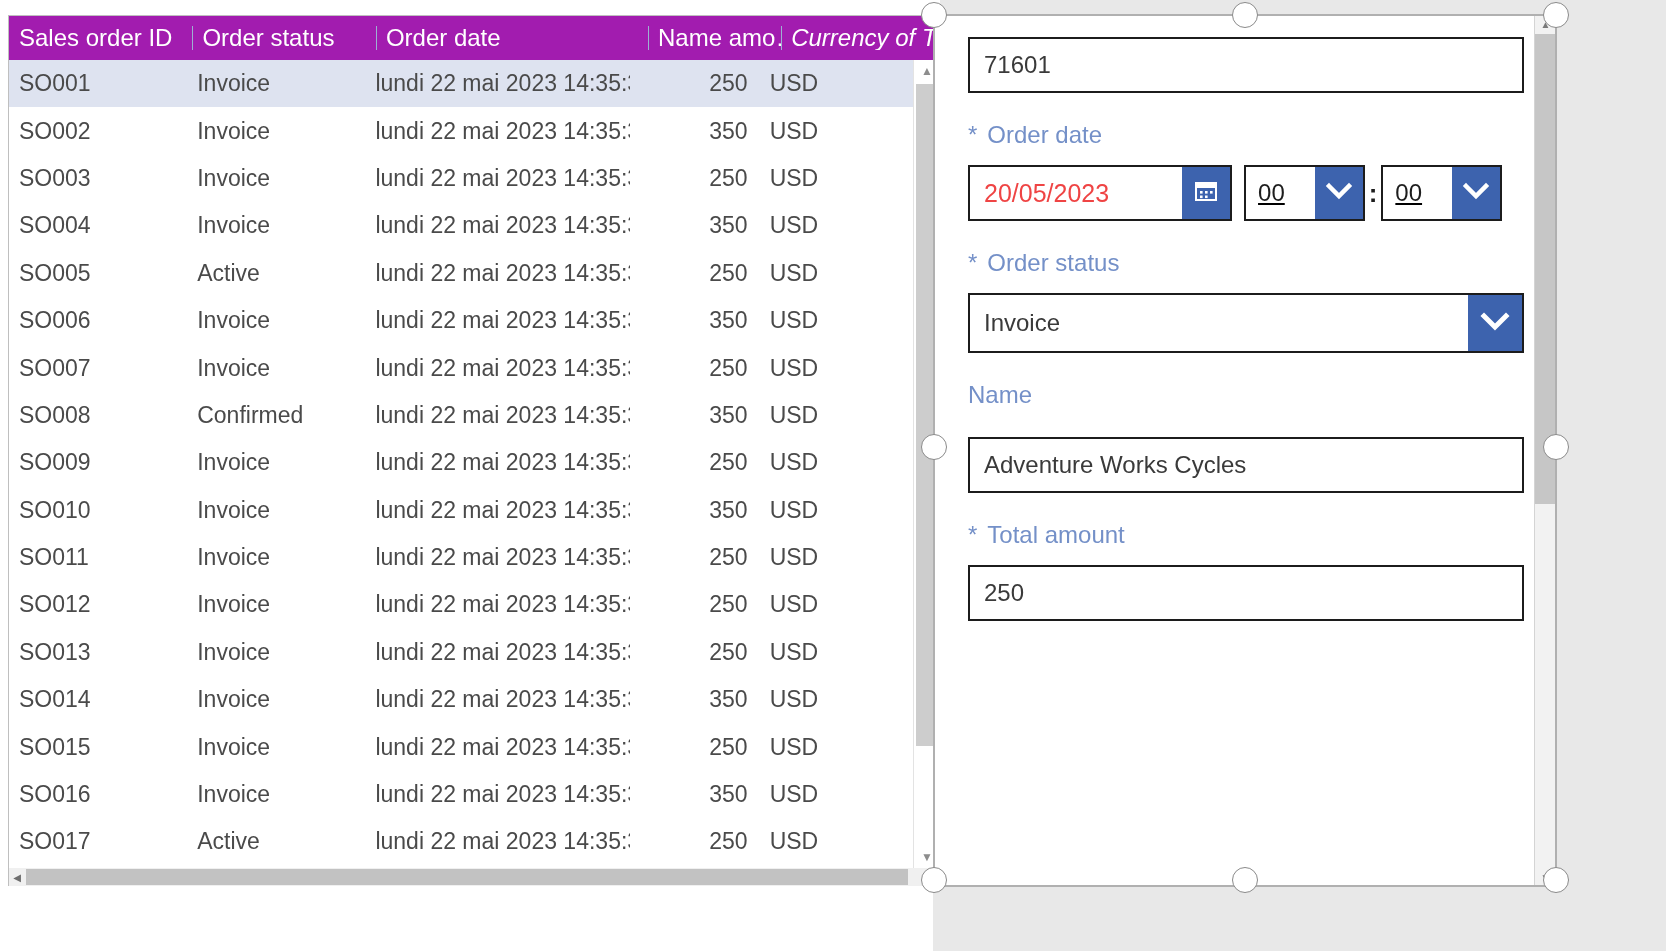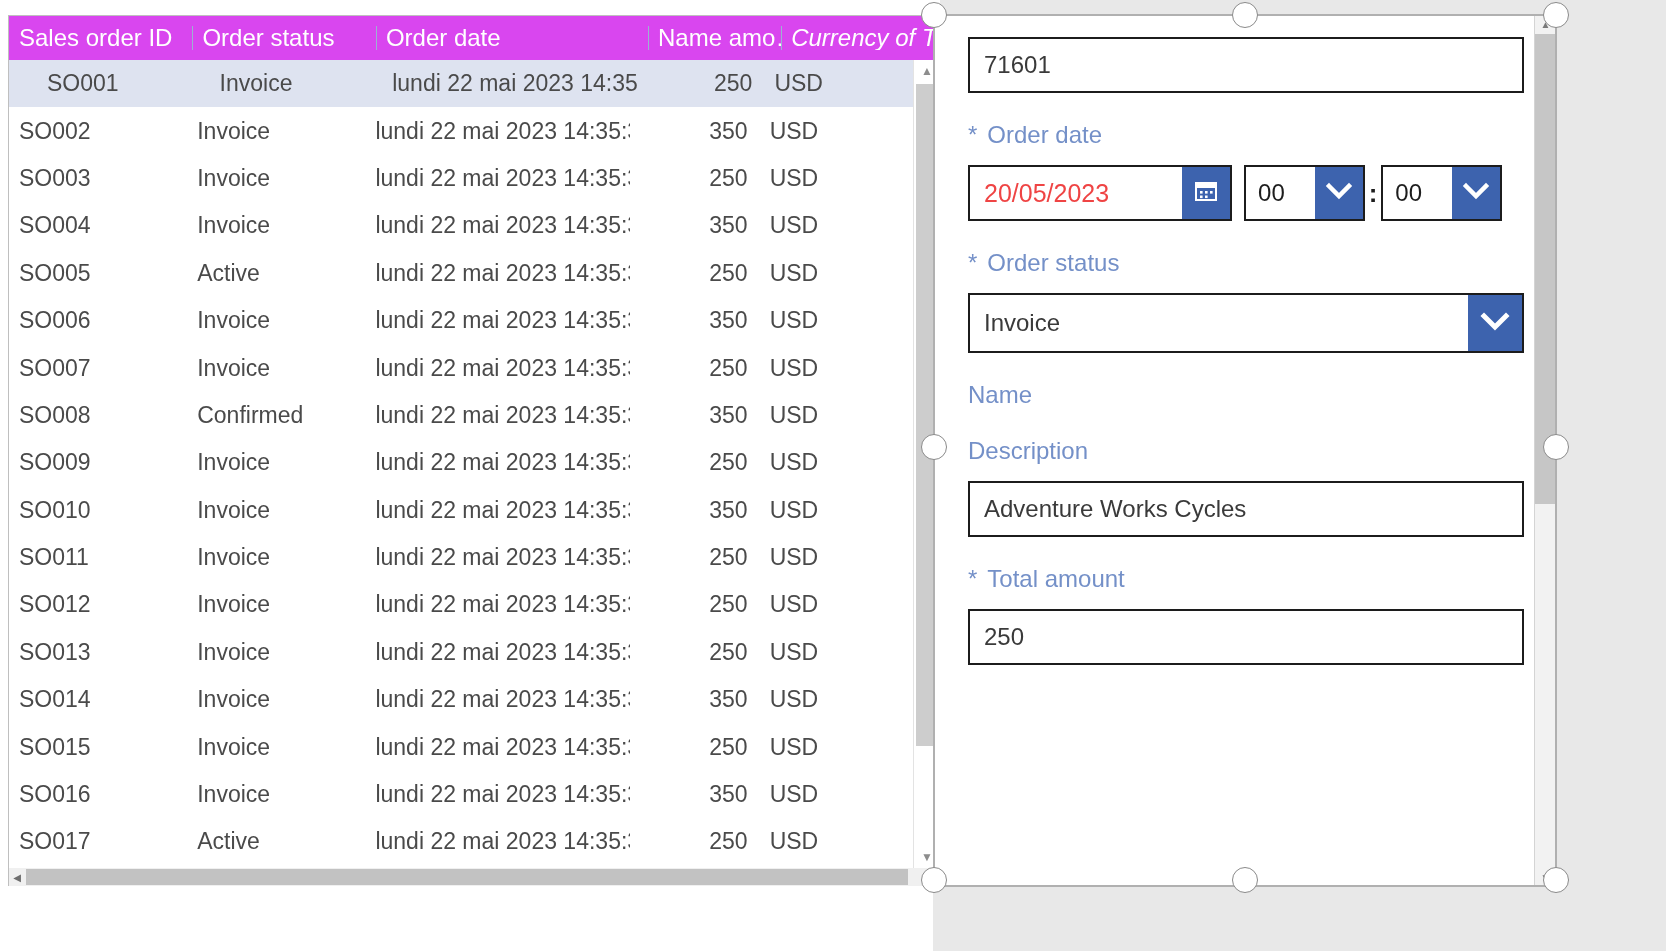--- a/index.html
+++ b/index.html
@@ -15,21 +15,21 @@
   #grid-panel {
     position: absolute; left: 0; top: 0; width: 940px; height: 896px;
     background:#ffffff; overflow: hidden;
   }
   #grid-outer-border {
     position:absolute; left:8px; top:15px; width:932px; height:871px;
     border:1px solid #bfbfbf; background:#fff;
   }
   .grid-header {
     position:absolute; left:9px; top:16px; width:930px; height:44px;
-    background:#d946ef; display:flex; align-items:center;
+    background:#a21caf; display:flex; align-items:center;
   }
   .grid-header .hcell {
     color:#ffffff; font-size:24px; line-height:1;
     padding-left:10px; position:relative; white-space:nowrap; overflow:hidden;
   }
   .grid-header .hcell + .hcell::before {
     content:""; position:absolute; left:0; top:-4px; width:1px; height:36px;
     background:#9db0d2;
   }
   .hc-id     { width:186px; }
@@ -39,21 +39,21 @@
   .hc-curr   { width:160px;font-style:italic; }
 
   #grid-body {
     position:absolute; left:9px; top:60px; width:904px; height:808px;
     background:#fff; overflow:hidden;
   }
   .grid-row {
     display:flex; align-items:center; height:47.4px;
     font-size:23px; color:#4a4a4a;
   }
-  .grid-row.selected { background:#dee3f0;padding-left:28px; }
+  .grid-row.selected { background:#dee3f0; }
   .grid-row .cell { padding-left:10px; white-space:nowrap; overflow:hidden; }
   .c-id     { width:186px; }
   .c-status { width:186px; }
   .c-date   { width:276px; }
   .c-amount { width:135px; text-align:right; padding-right:12px; padding-left:0; }
   .c-curr   { width:160px; padding-left:14px; }
 
   
   #grid-vscroll {
     position:absolute; left:913px; top:60px; width:26px; height:808px;
@@ -121,21 +121,21 @@
   .date-box .dval {
     flex:1; display:flex; align-items:center; padding-left:14px;
     font-size:25px; color:#ef4444;
   }
   .btn-blue {
     width:48px; background:#3d63ae;
     display:flex; align-items:center; justify-content:center;
   }
   .time-box {
     width:126px; height:56px; border:2px solid #1c1c1c; background:#fff;
-    display:flex; align-items:stretch; margin-left:12px;
+    display:flex; align-items:stretch; margin-left:12px;text-decoration:underline;
   }
   .time-box .tval {
     flex:1; display:flex; align-items:center; padding-left:12px;
     font-size:24px; color:#1d1d1d;
   }
   .colon { font-size:26px; color:#1d1d1d; margin:0 4px; font-weight:bold; }
 
   
   .selectbox {
     width:556px; height:60px; border:2px solid #1c1c1c; background:#fff;
@@ -411,23 +411,20 @@
           </div>
         </div>
 
         <div class="field">
           <div class="field-label">
             <span>Name</span>
           </div>
         </div>
 
         <div class="field">
-          <div class="field-label">
-            <span>Description</span>
-          </div>
           <div class="txtbox full">
             <span>Adventure Works Cycles</span>
           </div>
         </div>
 
         <div class="field">
           <div class="field-label">
             <span class="req">*</span>
             <span>Total amount</span>
           </div>

